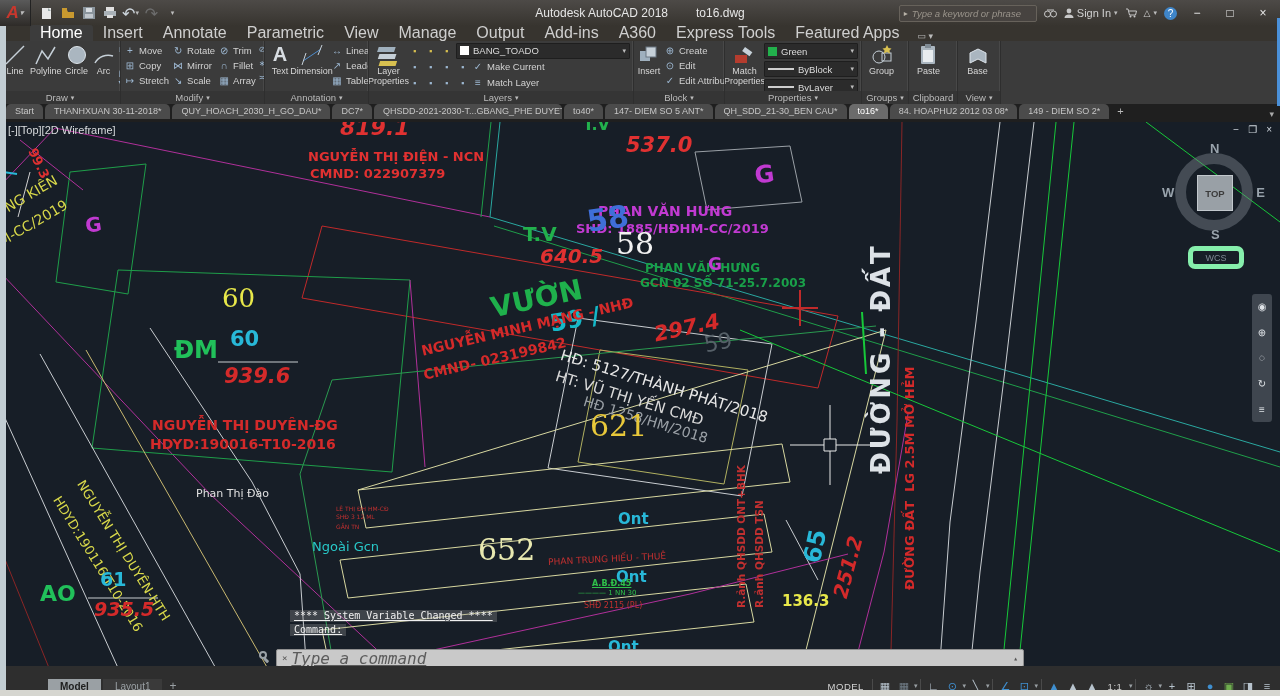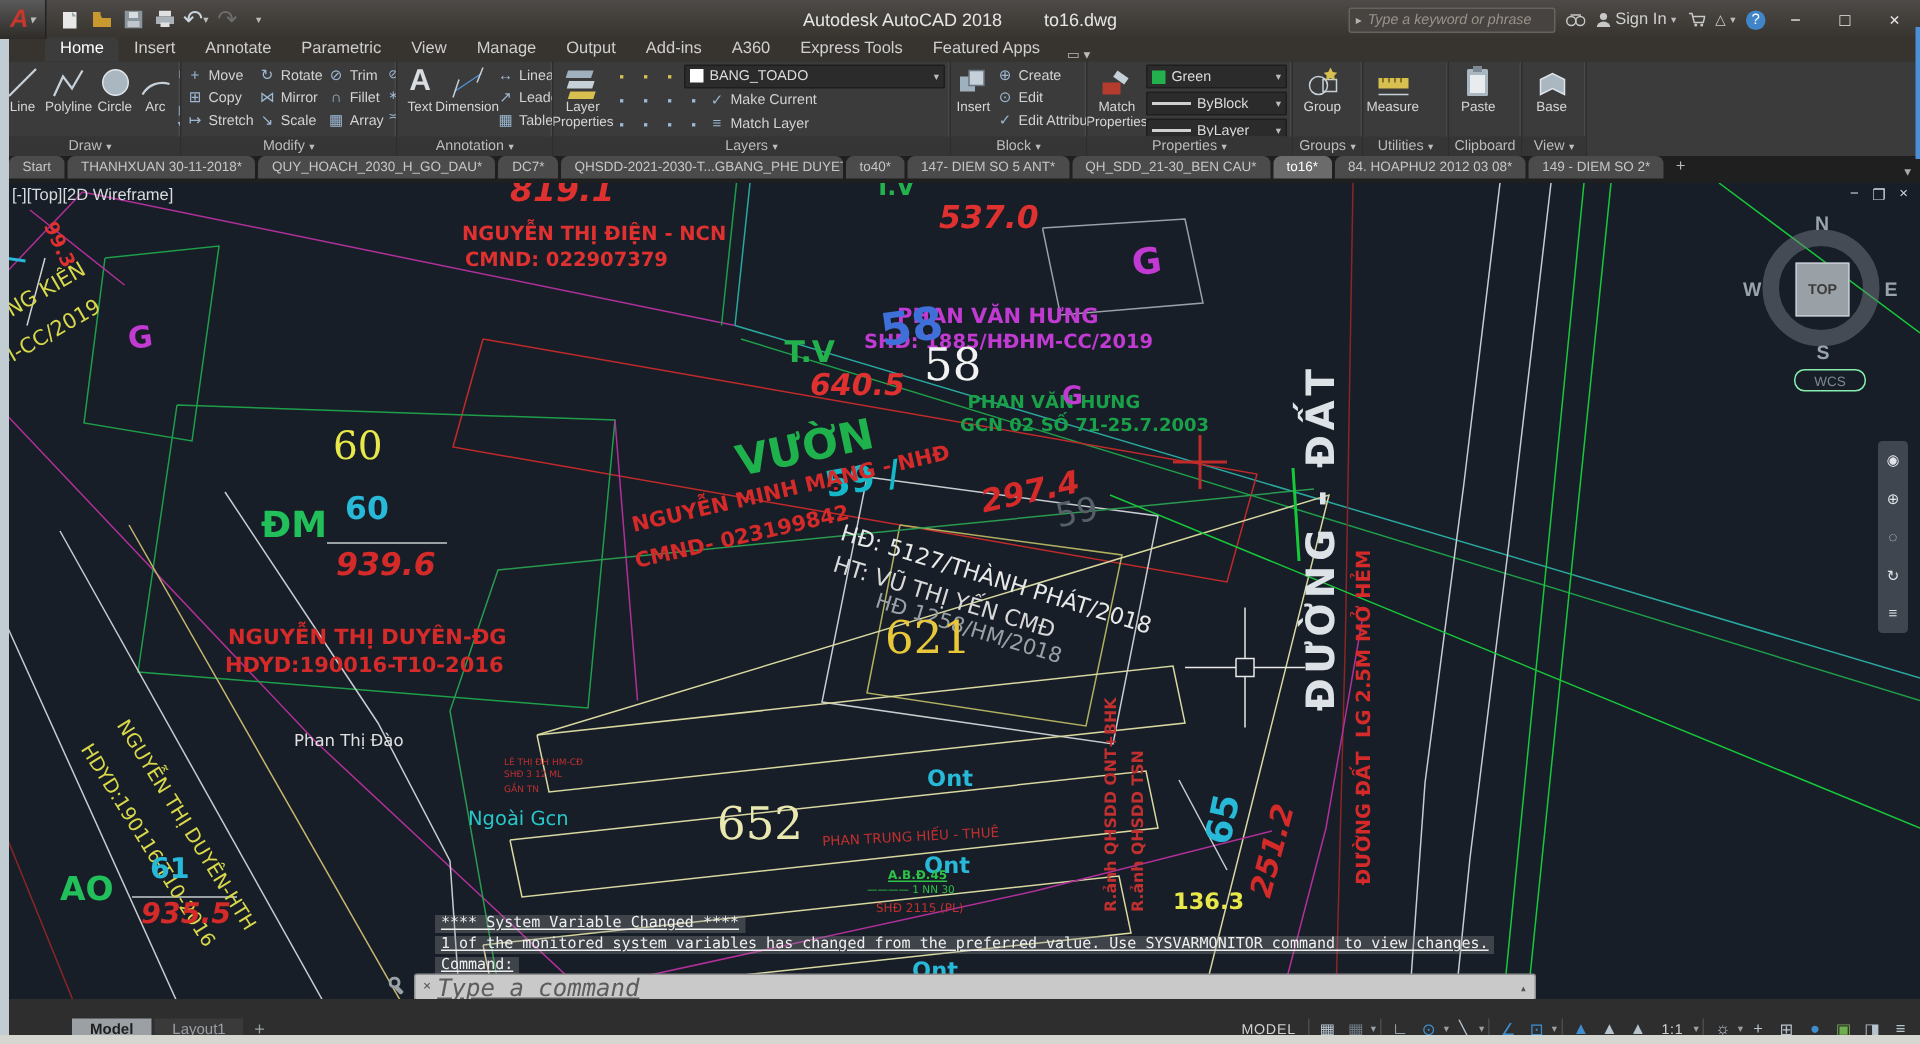--- a/index.html
+++ b/index.html
@@ -18,21 +18,21 @@
     justify-content:center;font-size:12px;color:#e6e6e6;pointer-events:none;}
   .ti-center span{margin:0 14px;}
   .ti-right{position:absolute;right:0;top:0;height:26px;display:flex;align-items:center;gap:7px;padding-right:4px;}
   .searchbox{width:128px;height:15px;background:#474340;border:1px solid #67625b;border-radius:2px;
     display:flex;align-items:center;font-size:9.5px;color:#9a948b;font-style:italic;padding:0 4px;gap:4px;}
   .tbtn{font-size:11px;color:#d0d0d0;display:flex;align-items:center;gap:3px;}
   .winbtn{width:26px;text-align:center;font-size:12px;color:#e8e8e8;}
   
   .rtabs{position:absolute;left:30px;top:26px;right:0;height:15px;display:flex;align-items:flex-end;
     background:transparent;}
-  .rtab{font-size:11px;color:#cfcfcf;padding:1px 10px;height:14px;line-height:13px;}
+  .rtab{font-size:16px;color:#cfcfcf;padding:1px 10px;height:14px;line-height:13px;}
   .rtab.active{background:#3c3c3c;color:#fff;border-radius:3px 3px 0 0;}
   .rtabs-extra{font-size:9px;color:#bbb;margin-left:8px;}
   .tabstrip-bg{position:absolute;left:0;top:26px;width:1280px;height:15px;background:#37342f;}
   
   .ribbon{position:absolute;left:0;top:41px;width:1280px;height:63px;background:#3b3b3b;display:flex;}
   .panel{height:63px;display:flex;flex-direction:column;border-right:1px solid #2e2e2e;
     box-shadow:inset -1px 0 0 #484848;}
   .pc{flex:1;display:flex;align-items:flex-start;padding:2px 3px 0 3px;gap:3px;overflow:hidden;}
   .ptitle{height:13px;font-size:9.5px;color:#bcbcbc;display:flex;align-items:center;justify-content:center;gap:3px;
     background:#353535;}
@@ -62,21 +62,21 @@
   .canvas svg{position:absolute;left:0;top:0;}
   .clabel{position:absolute;white-space:pre;transform-origin:0 0;line-height:1.05;}
   .vplabel{position:absolute;left:8px;top:2px;font-size:11px;color:#d9dcde;z-index:5;}
   
   .vcube{position:absolute;right:18px;top:22px;width:96px;height:96px;z-index:6;}
   .vring{position:absolute;left:9px;top:9px;width:78px;height:78px;border-radius:50%;
     border:11px solid rgba(118,126,134,.48);box-sizing:border-box;}
   .vdir{position:absolute;color:#99a3ac;font-weight:bold;font-size:13px;}
   .vtop{position:absolute;left:31px;top:31px;width:34px;height:34px;background:#99a0a6;border:1px solid #c2c8cd;
     display:flex;align-items:center;justify-content:center;font-size:9.5px;color:#3b3b3b;font-weight:bold;}
-  .wcs{position:absolute;right:36px;top:124px;width:46px;height:13px;border:1px solid #86efac;border-radius:7px;
+  .wcs{position:absolute;right:36px;top:124px;width:46px;height:13px;border:5px solid #86efac;border-radius:7px;
     color:#7e8893;font-size:9px;display:flex;align-items:center;justify-content:center;z-index:6;}
   .dwgbtns{position:absolute;right:8px;top:2px;display:flex;gap:9px;color:#cfd6dd;font-size:10px;z-index:7;}
   .navbar{position:absolute;left:1252px;top:172px;width:20px;height:128px;background:rgba(185,192,198,.25);
     border-radius:3px;display:flex;flex-direction:column;align-items:center;justify-content:space-around;
     color:#dfe3e7;font-size:10px;z-index:6;}
   
   .cmdhist{position:absolute;left:290px;top:488px;z-index:8;font-family:"DejaVu Sans Mono",monospace;
     font-size:10px;color:#efefef;text-decoration:underline;}
   .chline{background:rgba(150,150,150,.32);display:table;padding:0 4px;margin-bottom:2px;line-height:12px;}
   .cmdbar{position:absolute;left:276px;top:527px;width:746px;height:16px;background:#c9c9c9;
@@ -458,38 +458,20 @@
                 <circle cx="9" cy="14" r="6" fill="none" stroke="#c6d0d8"></circle>
                 <rect x="12" y="10" width="9" height="8" fill="none" stroke="#c6d0d8"></rect>
                 <path d="M17,2 l1.5,3 3,0.5 -2,2 0.5,3 -3,-1.5 -3,1.5 0.5,-3 -2,-2 3,-0.5 z" fill="#d8c050"></path>
               </svg>
             </span>
             <span class="blabel">Group</span>
           </div>
         </div>
         <div class="ptitle">
           <span>Groups</span>
-          <span class="dd">▾</span>
-        </div>
-      </div>
-      <div class="panel" style="width: 56px;">
-        <div class="pc">
-          <div class="big">
-            <span class="bicon">
-              <svg width="24" height="24">
-                <rect x="2" y="9" width="20" height="7" fill="#d8c050"></rect>
-                <path d="M5,9v3 M9,9v3 M13,9v3 M17,9v3" stroke="#6a5a20"></path>
-                <path d="M2,20 h20" stroke="#c6d0d8"></path>
-              </svg>
-            </span>
-            <span class="blabel">Measure</span>
-          </div>
-        </div>
-        <div class="ptitle">
-          <span>Utilities</span>
           <span class="dd">▾</span>
         </div>
       </div>
       <div class="panel" style="width: 48px;">
         <div class="pc">
           <div class="big">
             <span class="bicon">
               <svg width="24" height="24">
                 <rect x="4" y="3" width="14" height="18" rx="1" fill="#aab6c0"></rect>
                 <rect x="8" y="1" width="6" height="4" fill="#7e8a94"></rect>
@@ -604,21 +586,20 @@
     <div class="wcs">WCS</div>
     <div class="navbar">
       <span>◉</span>
       <span>⊕</span>
       <span>◌</span>
       <span>↻</span>
       <span>≡</span>
     </div>
     <div class="cmdhist" id="cmdhist">
         <div class="chline">**** System Variable Changed ****</div>
-        <div class="chline">1 of the monitored system variables has changed from the preferred value. Use SYSVARMONITOR command to view changes.</div>
         <div class="chline">Command:</div>
       </div>
     <span class="wrench">
       <svg width="12" height="12">
           <circle cx="4" cy="4" r="3" fill="none" stroke="#9aa2a8" stroke-width="2"></circle>
           <rect x="6" y="6" width="6" height="3" rx="1" transform="rotate(45 6 6)" fill="#9aa2a8"></rect>
         </svg>
     </span>
     <div class="cmdbar">
       <span class="cmdx">×</span>

